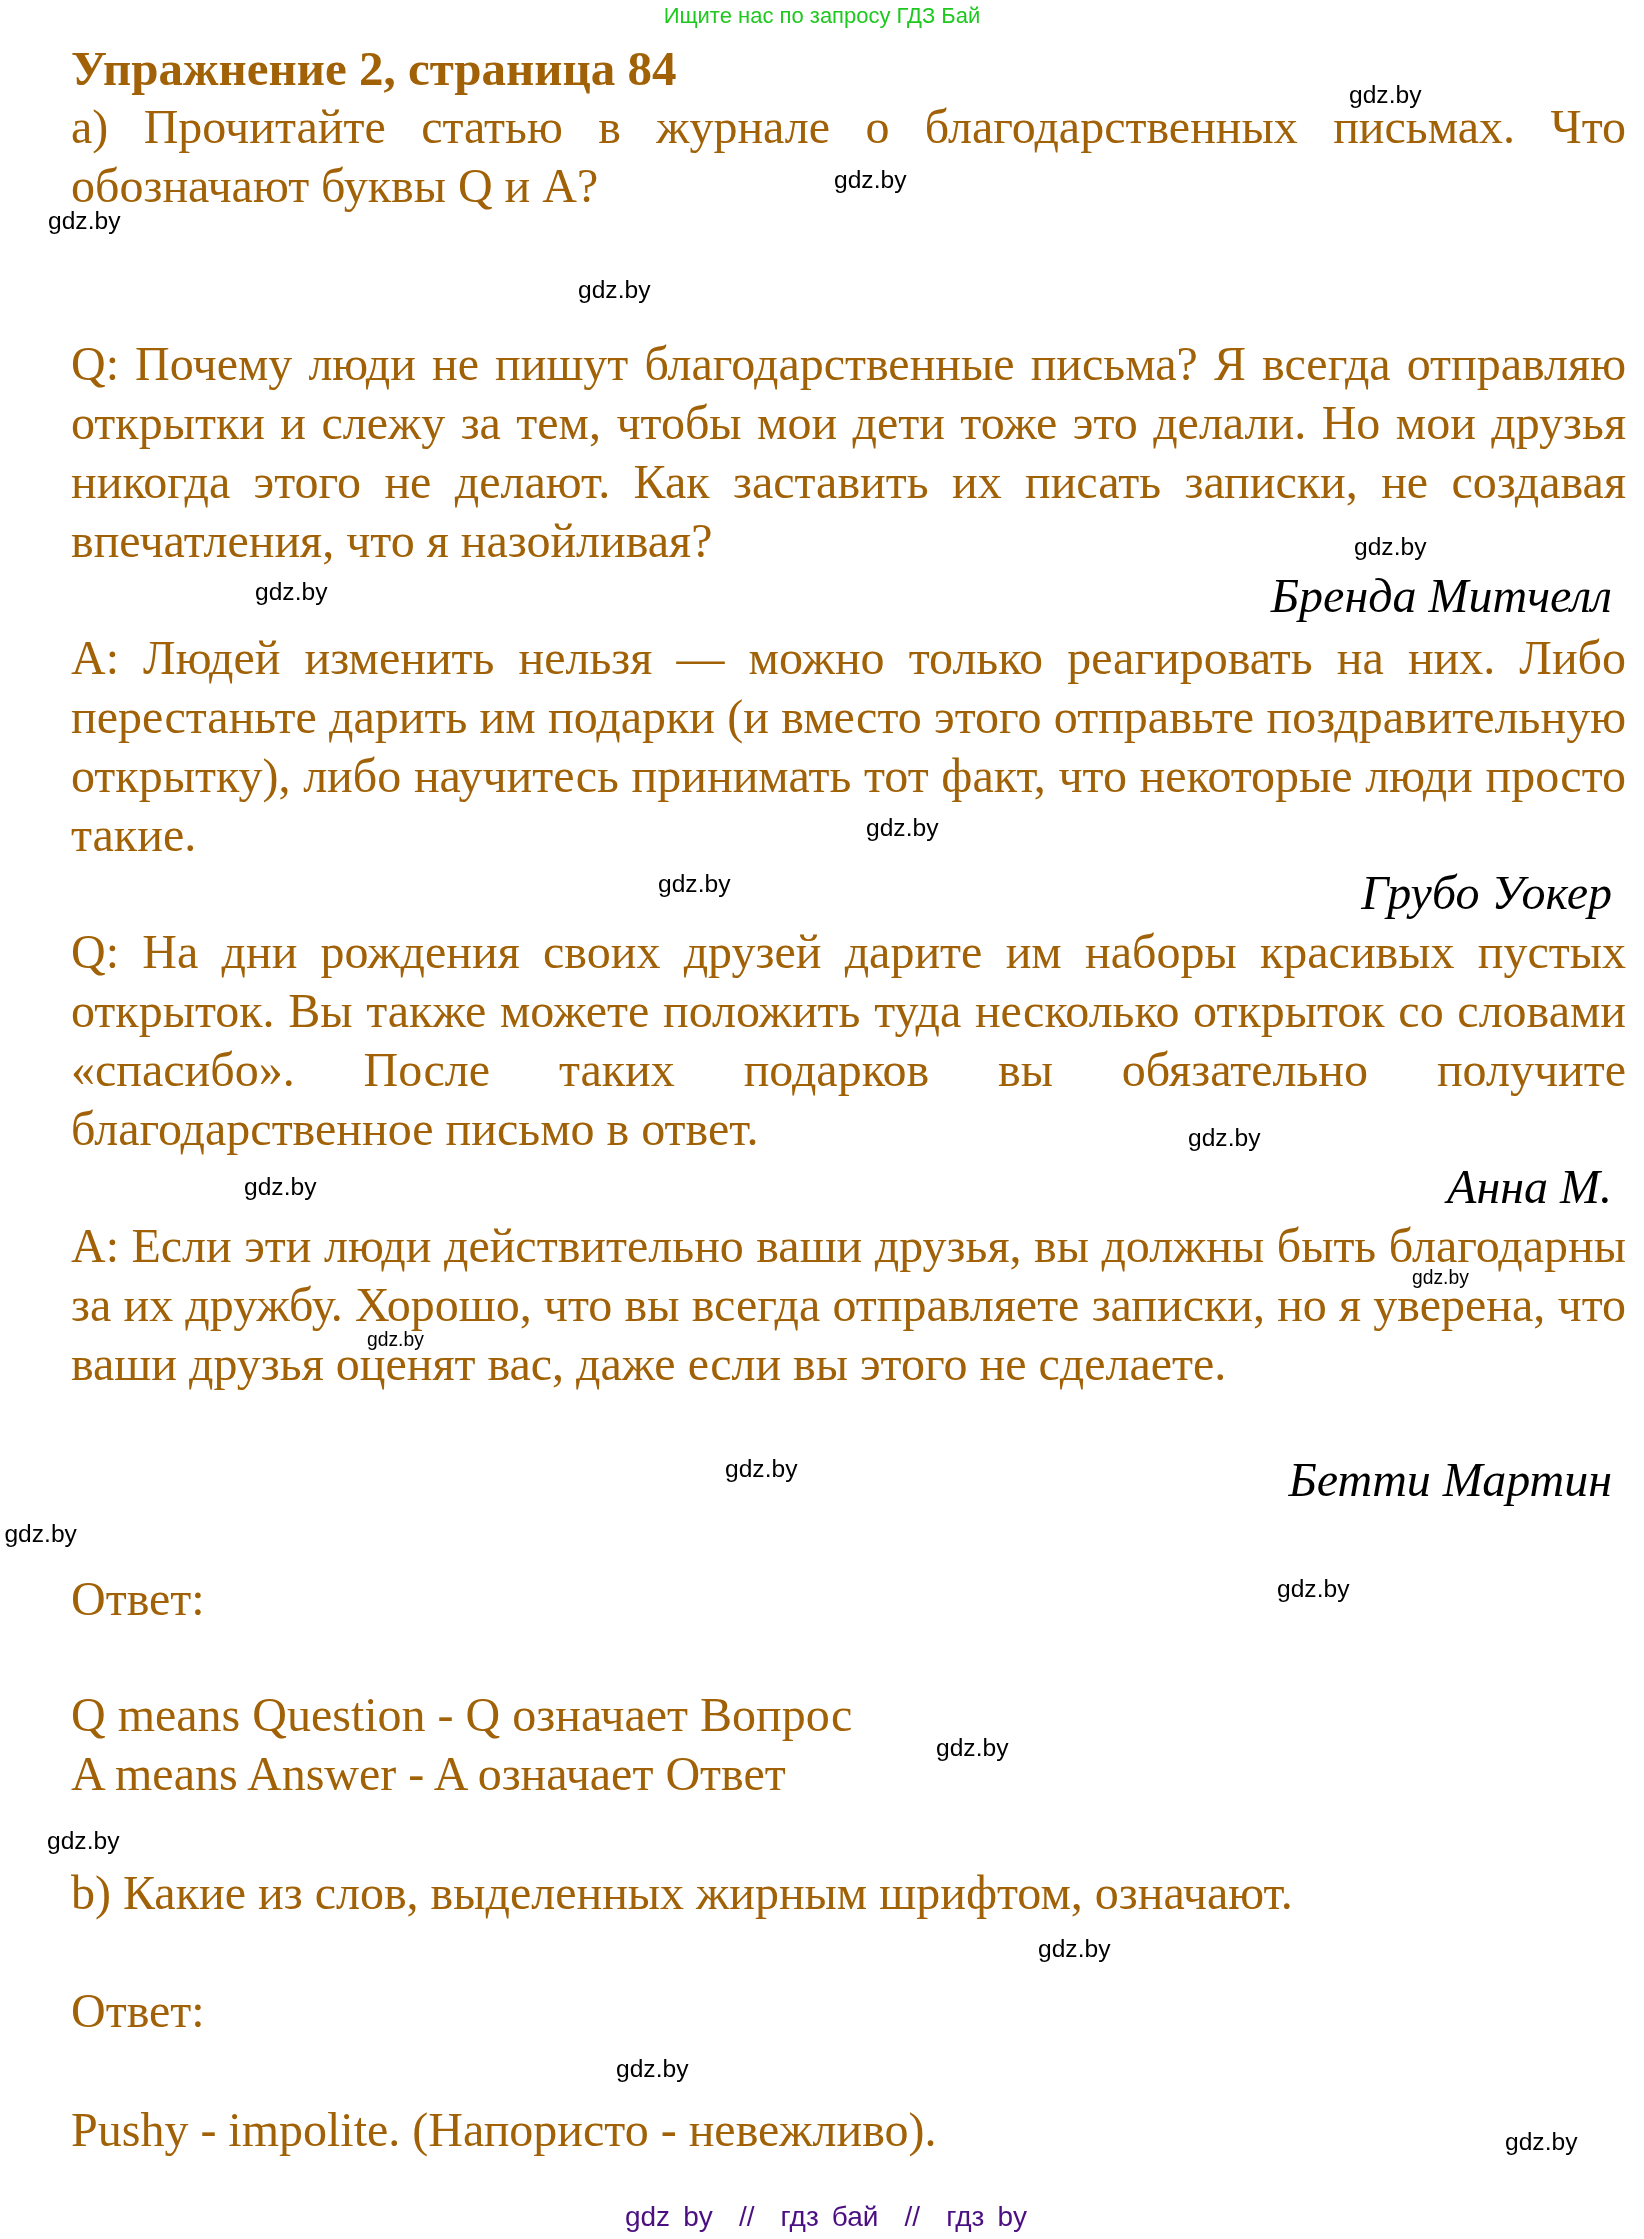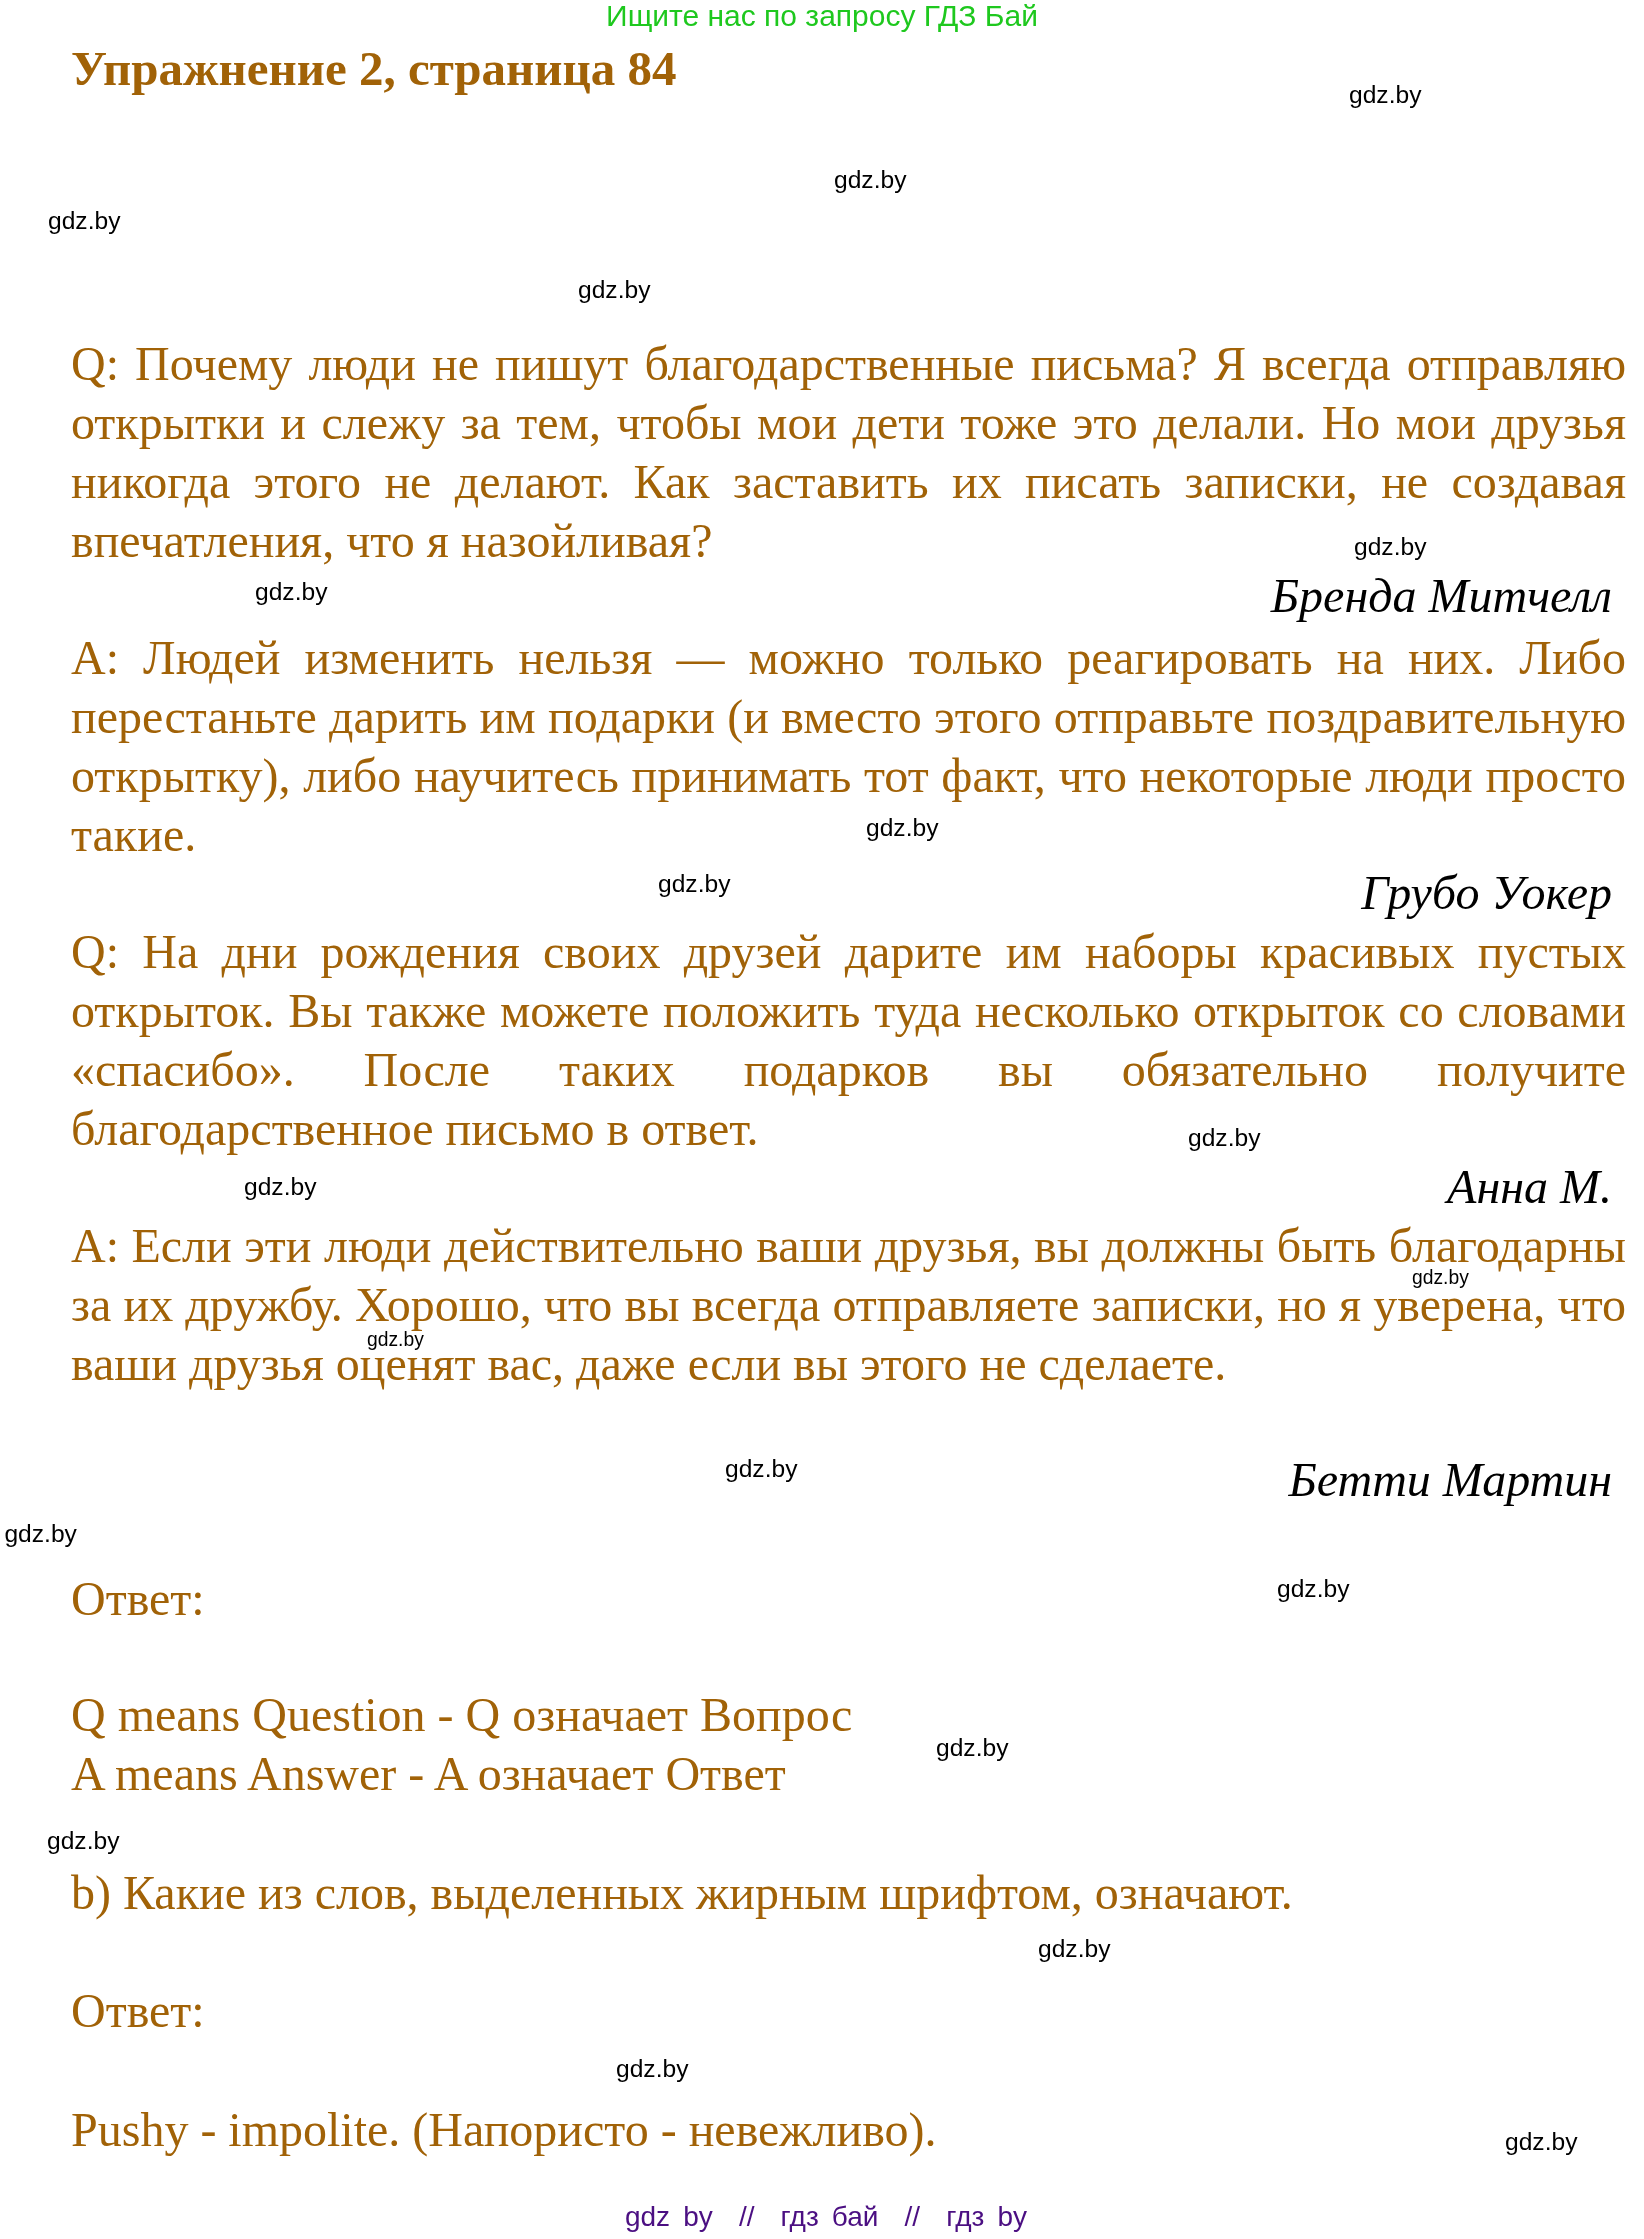--- a/index.html
+++ b/index.html
@@ -1,38 +1,39 @@
 <!DOCTYPE html>
 <html style="font-size:14px"><head>
 <meta charset="utf-8">
 <style>
   html, body { margin:0; padding:0; background:#ffffff; }
   body { width:1644px; height:2239px; position:relative; overflow:hidden; }
   .page { position:absolute; left:0; top:0; width:1644px; height:2239px; }
   .banner { position:absolute; top:0; left:0; width:1644px; text-align:center;
-    font-family:"Liberation Sans", sans-serif; font-size:30px; color:#1ec81e; line-height:32px; }
+    font-family:"Liberation Sans", sans-serif; font-size:22px; color:#1ec81e; line-height:32px; }
   .txt { position:absolute; left:71px; width:1555px; font-family:"Liberation Serif", serif;
     font-size:48px; line-height:59px; color:#a16207; }
   .just { text-align:justify; text-align-last:left; }
   .heading { font-weight:bold; font-size:49px; }
   .sig { position:absolute; right:32px; font-family:"Liberation Serif", serif; font-style:italic;
     font-size:48px; line-height:59px; color:#000; text-align:right; }
   .wm { position:absolute; font-family:"Liberation Sans", sans-serif; font-size:24.6px; color:#000; line-height:26px; }
   .footer { position:absolute; top:2199px; left:0; width:1644px; text-align:center;
     font-family:"Liberation Sans", sans-serif; font-size:28px; color:#4b0f82; line-height:35px; word-spacing:5.3px; }
 </style>
 </head>
 <body>
 
 <div class="page">
 
   <div class="banner">Ищите нас по запросу ГДЗ Бай</div>
 
   <div class="txt heading" style="top:39px;">Упражнение 2, страница 84</div>
 
+  <div class="txt just" style="top:97px;">а) Прочитайте статью в журнале о благодарственных письмах. Что обозначают буквы Q и A?</div>
 
 
   <div class="txt just" style="top:334px;">Q: Почему люди не пишут благодарственные письма? Я всегда отправляю открытки и слежу за тем, чтобы мои дети тоже это делали. Но мои друзья никогда этого не делают. Как заставить их писать записки, не создавая впечатления, что я назойливая?</div>
   <div class="sig" style="top:566px;text-align:center;">Бренда Митчелл</div>
 
   <div class="txt just" style="top:628px;">A: Людей изменить нельзя — можно только реагировать на них. Либо перестаньте дарить им подарки (и вместо этого отправьте поздравительную открытку), либо научитесь принимать тот факт, что некоторые люди просто такие.</div>
   <div class="sig" style="top:863px;">Грубо Уокер</div>
 
   <div class="txt just" style="top:922px;">Q: На дни рождения своих друзей дарите им наборы красивых пустых открыток. Вы также можете положить туда несколько открыток со словами «спасибо». После таких подарков вы обязательно получите благодарственное письмо в ответ.</div>
   <div class="sig" style="top:1157px;">Анна М.</div>

